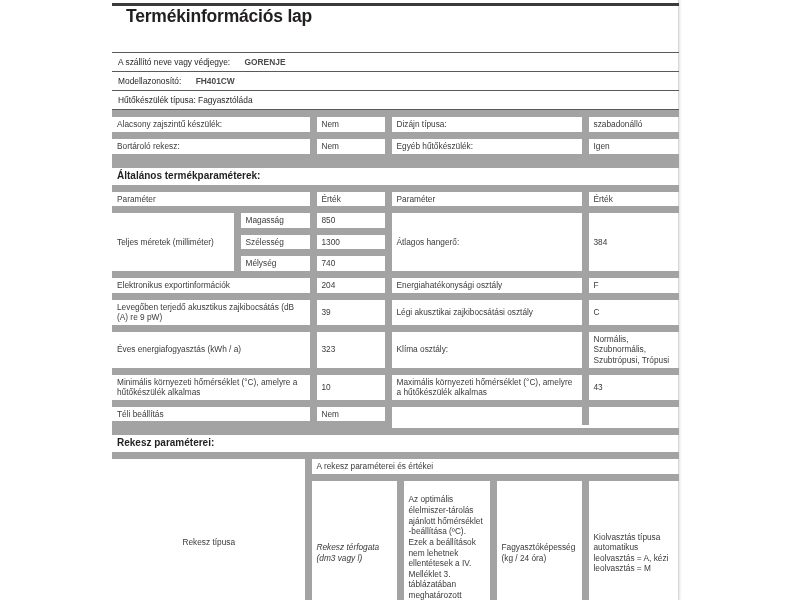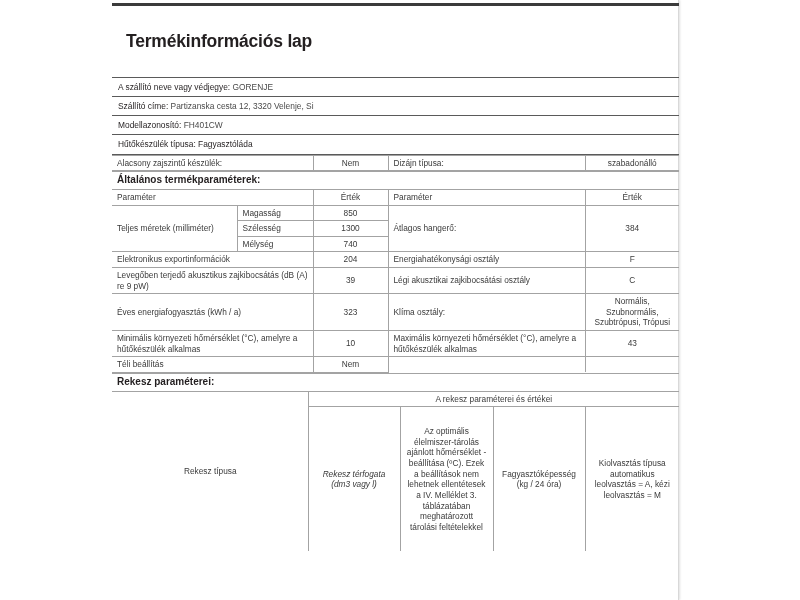--- a/index.html
+++ b/index.html
@@ -43,58 +43,58 @@
   .top-rule {
     height: 3px;
     background: #3b3b3b;
     margin-top: 3px;
   }
   .doc-title {
     font-size: 17.5px;
     font-weight: bold;
     letter-spacing: -0.2px;
     color: #231f20;
-    padding: 26px 0 0 14px;
+    padding: 1px 0 0 14px;
     line-height: 1.1;
   }
   
   table.doc {
     width: 567px;
     border-collapse: collapse;
     table-layout: fixed;
     font-size: 8.3px;
     color: #3a3a3a;
   }
   table.doc td {
-    border: 1px solid #a3a3a3;
+    border: 7px solid #a3a3a3;
     padding: 2px 5px;
     vertical-align: middle;
     line-height: 1.28;
   }
-  .ctr { text-align: center; }
+  .ctr { }
   
   table.idblock {
     width: 567px;
     border-collapse: collapse;
     table-layout: fixed;
     font-size: 8.4px;
   }
   table.idblock td {
     border: none;
     border-top: 1px solid #5a5a5a;
     padding: 4px 6px 4px 6px;
     line-height: 1.2;
     color: #3a3a3a;
   }
   table.idblock tr:last-child td {
     border-bottom: 1px solid #5a5a5a;
     margin-left: 10px;
   }
   .k { font-weight: normal; color: #231f20; }
-  .v { font-weight: normal; color: #4a4a4a; }
+  .v { font-weight: bold; color: #4a4a4a; margin-left: 12px; }
   .spacer-26 { height: 26px; }
   .section-label td {
     font-weight: bold;
     color: #231f20;
     font-size: 10px;
     padding-top: 3px;
     padding-bottom: 3px;
   }
   .nb-lr { border-left: none !important; border-right: none !important; }
   .nb-l  { border-left: none !important; }
@@ -118,26 +118,20 @@
       <table class="idblock">
         <tbody>
           <tr>
             <td>
               <span class="k">A szállító neve vagy védjegye:</span>
               <span class="v">GORENJE</span>
             </td>
           </tr>
           <tr>
             <td>
-              <span class="k">Szállító címe:</span>
-              <span class="v">Partizanska cesta 12, 3320 Velenje, Si</span>
-            </td>
-          </tr>
-          <tr>
-            <td>
               <span class="k">Modellazonosító:</span>
               <span class="v">FH401CW</span>
             </td>
           </tr>
           <tr>
             <td>
               <span class="k">Hűtőkészülék típusa:</span>
               <span class="k">Fagyasztóláda</span>
             </td>
           </tr>
@@ -150,20 +144,26 @@
             <col style="width:75px">
           <col style="width:197px">
             <col style="width:94px">
         </colgroup>
         <tbody>
           <tr>
             <td class="nb-l">Alacsony zajszintű készülék:</td>
             <td class="ctr">Nem</td>
             <td>Dizájn típusa:</td>
             <td class="ctr nb-r">szabadonálló</td>
+          </tr>
+          <tr>
+            <td class="nb-l">Bortároló rekesz:</td>
+            <td class="ctr">Nem</td>
+            <td>Egyéb hűtőkészülék:</td>
+            <td class="ctr nb-r">Igen</td>
           </tr>
         </tbody>
       </table>
 
       <table class="doc">
         <colgroup>
           <col style="width:125px">
             <col style="width:76px">
           <col style="width:75px">
           <col style="width:197px">

